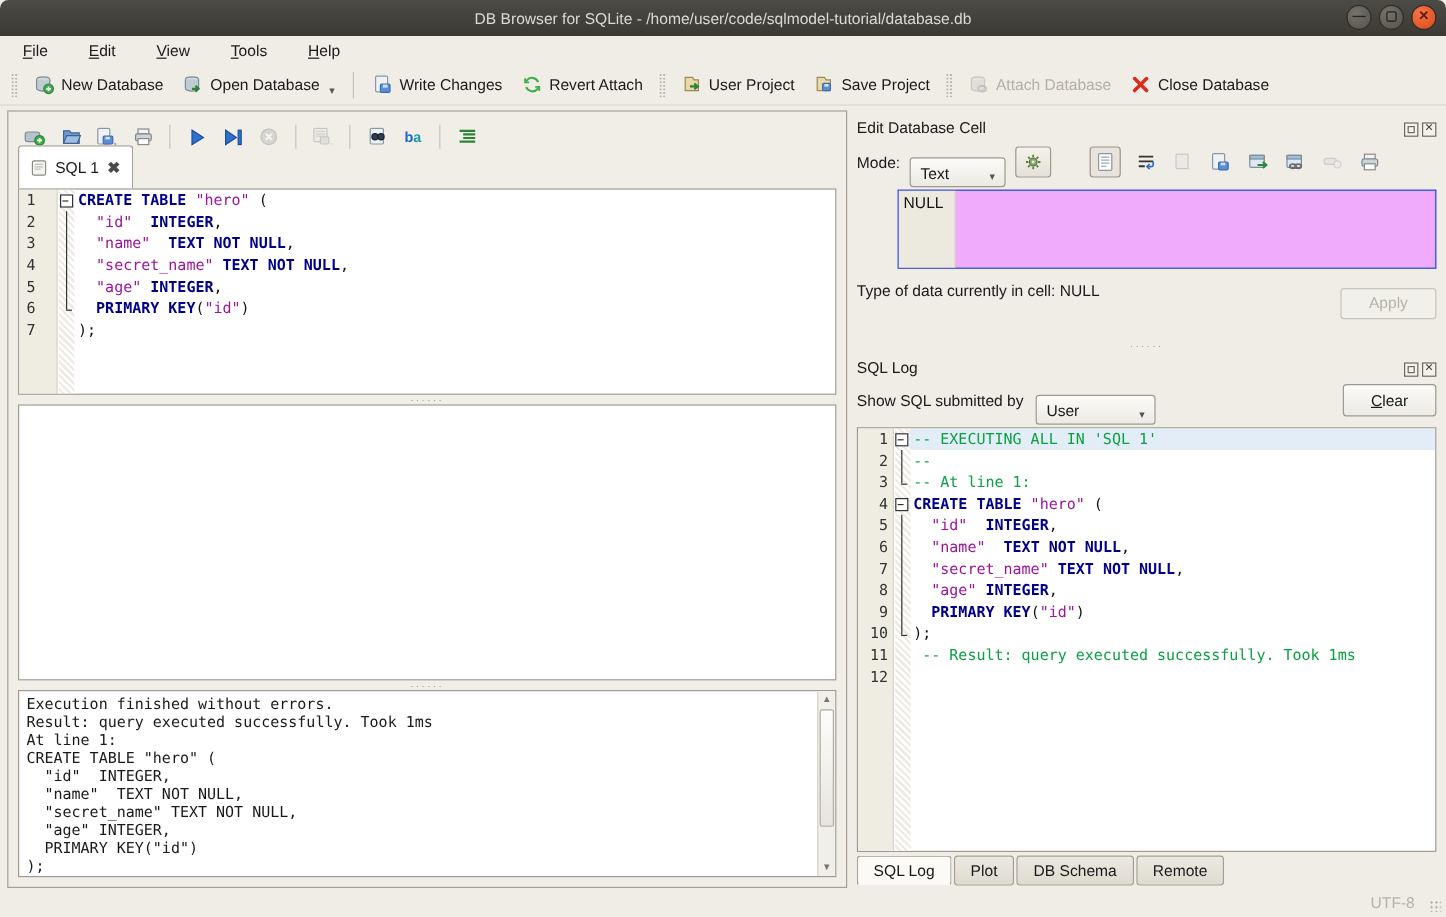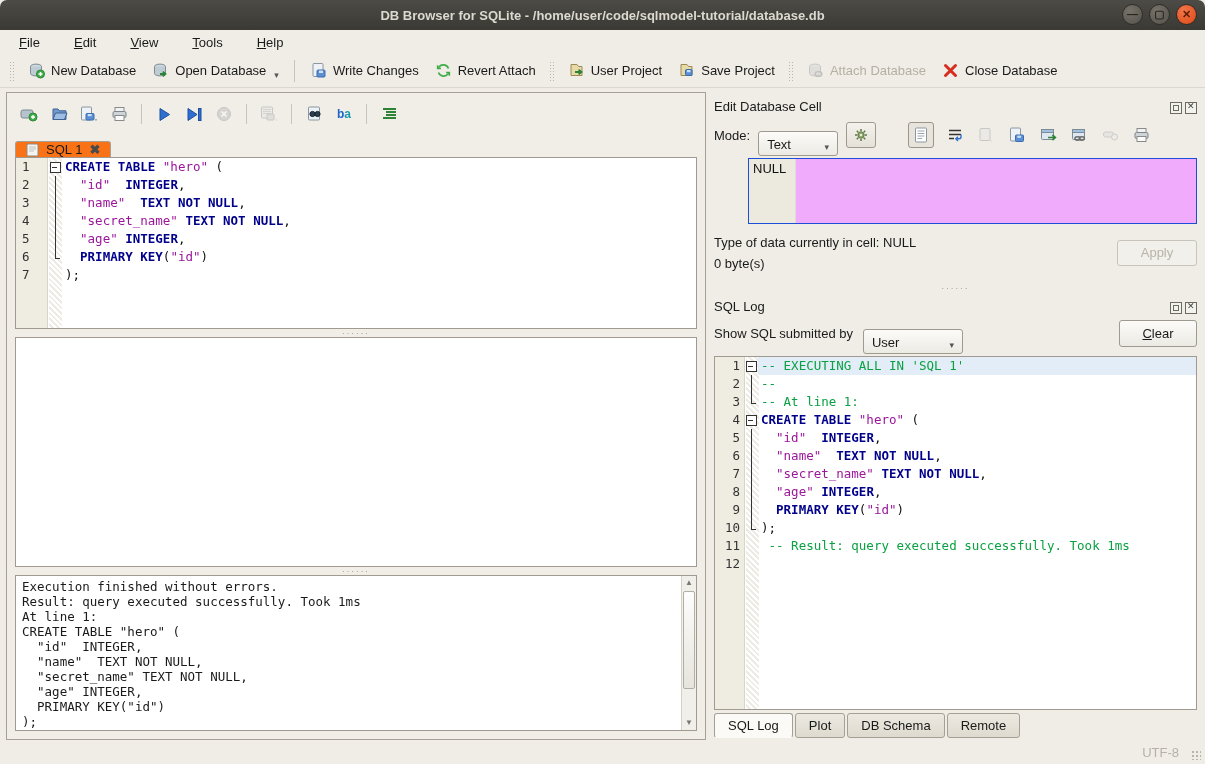--- a/index.html
+++ b/index.html
@@ -2,21 +2,21 @@
 <html><head>
 <meta charset="utf-8">
 <style>
   * { box-sizing: border-box; margin:0; padding:0; }
   html,body { width:1205px; height:764px; }
   body { font-family:"Liberation Sans", sans-serif; font-size:13px; color:#1a1a1a; background:#f0ede6; }
   .window { width:1205px; height:764px; display:flex; flex-direction:column; border-radius:7px 7px 0 0; overflow:hidden; }
 
   
   .titlebar { height:30px; flex:0 0 30px; background:linear-gradient(#4d4b45,#3b3934); display:flex; align-items:center; position:relative; }
-  .titlebar .title { flex:1; text-align:center; color:#dcd9d1; font-weight:bold; font-size:13px; }
+  .titlebar .title { flex:1; text-align:center; color:#dcd9d1; font-weight:normal; font-size:13px; }
   .win-controls { position:absolute; right:8px; top:4px; display:flex; gap:6px; }
   .wbtn { width:21px; height:21px; border-radius:50%; background:radial-gradient(circle at 35% 30%, #76726a, #55524b); border:1px solid #2f2d29; color:#26241f; font-size:11px; line-height:19px; text-align:center; font-weight:bold; }
   .wbtn.close { background:radial-gradient(circle at 35% 30%, #f4764a, #dd4814); color:#5e1e07; }
 
   
   .menubar { height:24px; flex:0 0 24px; display:flex; align-items:center; padding-left:10px; gap:16px; background:#f0ede6; }
   .menu-item { padding:2px 9px; display:inline-block; }
   .menu-item::first-letter { text-decoration: underline; }
 
   
@@ -42,21 +42,21 @@
   
   .sql-toolbar { height:30px; flex:0 0 30px; display:flex; align-items:center; gap:10px; padding-left:4px; }
   .sicon { width:20px; height:18px; display:flex; align-items:center; justify-content:center; }
   .ssep { width:1px; height:20px; background:#c9c4bb; margin:0 2px; }
   .disabled-ic { opacity:.45; filter:grayscale(1); }
   .ab-icon { font-weight:bold; font-size:12px; }
   .ab-icon .b1 { color:#1f64c8; } .ab-icon .b2 { color:#1a9ab0; }
 
   
   .sqltab-bar { height:28px; flex:0 0 28px; display:flex; align-items:flex-end; }
-  .sqltab { display:flex; align-items:center; gap:7px; background:#f97316; border:1px solid #a59f96; border-bottom:none; border-radius:3px 3px 0 0; padding:0 10px; }
+  .sqltab { display:flex; align-items:center; gap:7px; background:#ffffff; border:1px solid #a59f96; border-bottom:none; border-radius:3px 3px 0 0; padding:10px 10px; }
   .sqltab .close-x { color:#4a4a4a; font-weight:bold; font-size:13px; }
 
   
   .editor { position:relative; background:#fff; border:1px solid #a19a91; overflow:hidden; font-family:"DejaVu Sans Mono", monospace; font-size:12.5px; }
   .gutter-bg { position:absolute; left:0; top:0; bottom:0; width:32px; background:#efece2; border-right:1px solid #d8d4c8; }
   .foldcol-bg { position:absolute; left:33px; top:0; bottom:0; width:13px; background:repeating-linear-gradient(45deg, #ffffff 0 2px, #edebe4 2px 4px); }
   .cl { position:relative; display:flex; height:18px; line-height:18px; }
   .cl .ln { width:33px; flex:0 0 33px; text-align:left; padding-left:6px; color:#333; z-index:1; }
   .cl .fold { width:13px; flex:0 0 13px; position:relative; z-index:1; }
   .cl .code { flex:1; white-space:pre; padding-left:3px; z-index:0; }
@@ -480,21 +480,20 @@
       </div>
 
       <div class="null-box">
         <div class="null-gutter"></div>
         <div class="null-text">NULL</div>
       </div>
 
       <div class="type-row">
         <div class="type-lines">
           <div>Type of data currently in cell: NULL</div>
-          <div>0 byte(s)</div>
         </div>
         <div class="apply-btn">Apply</div>
       </div>
 
       <div class="hsplit">······</div>
 
       <div class="dock-header">
         <span class="dock-title">SQL Log</span>
         <span class="dock-btns">
           <span class="dock-btn float"></span>

